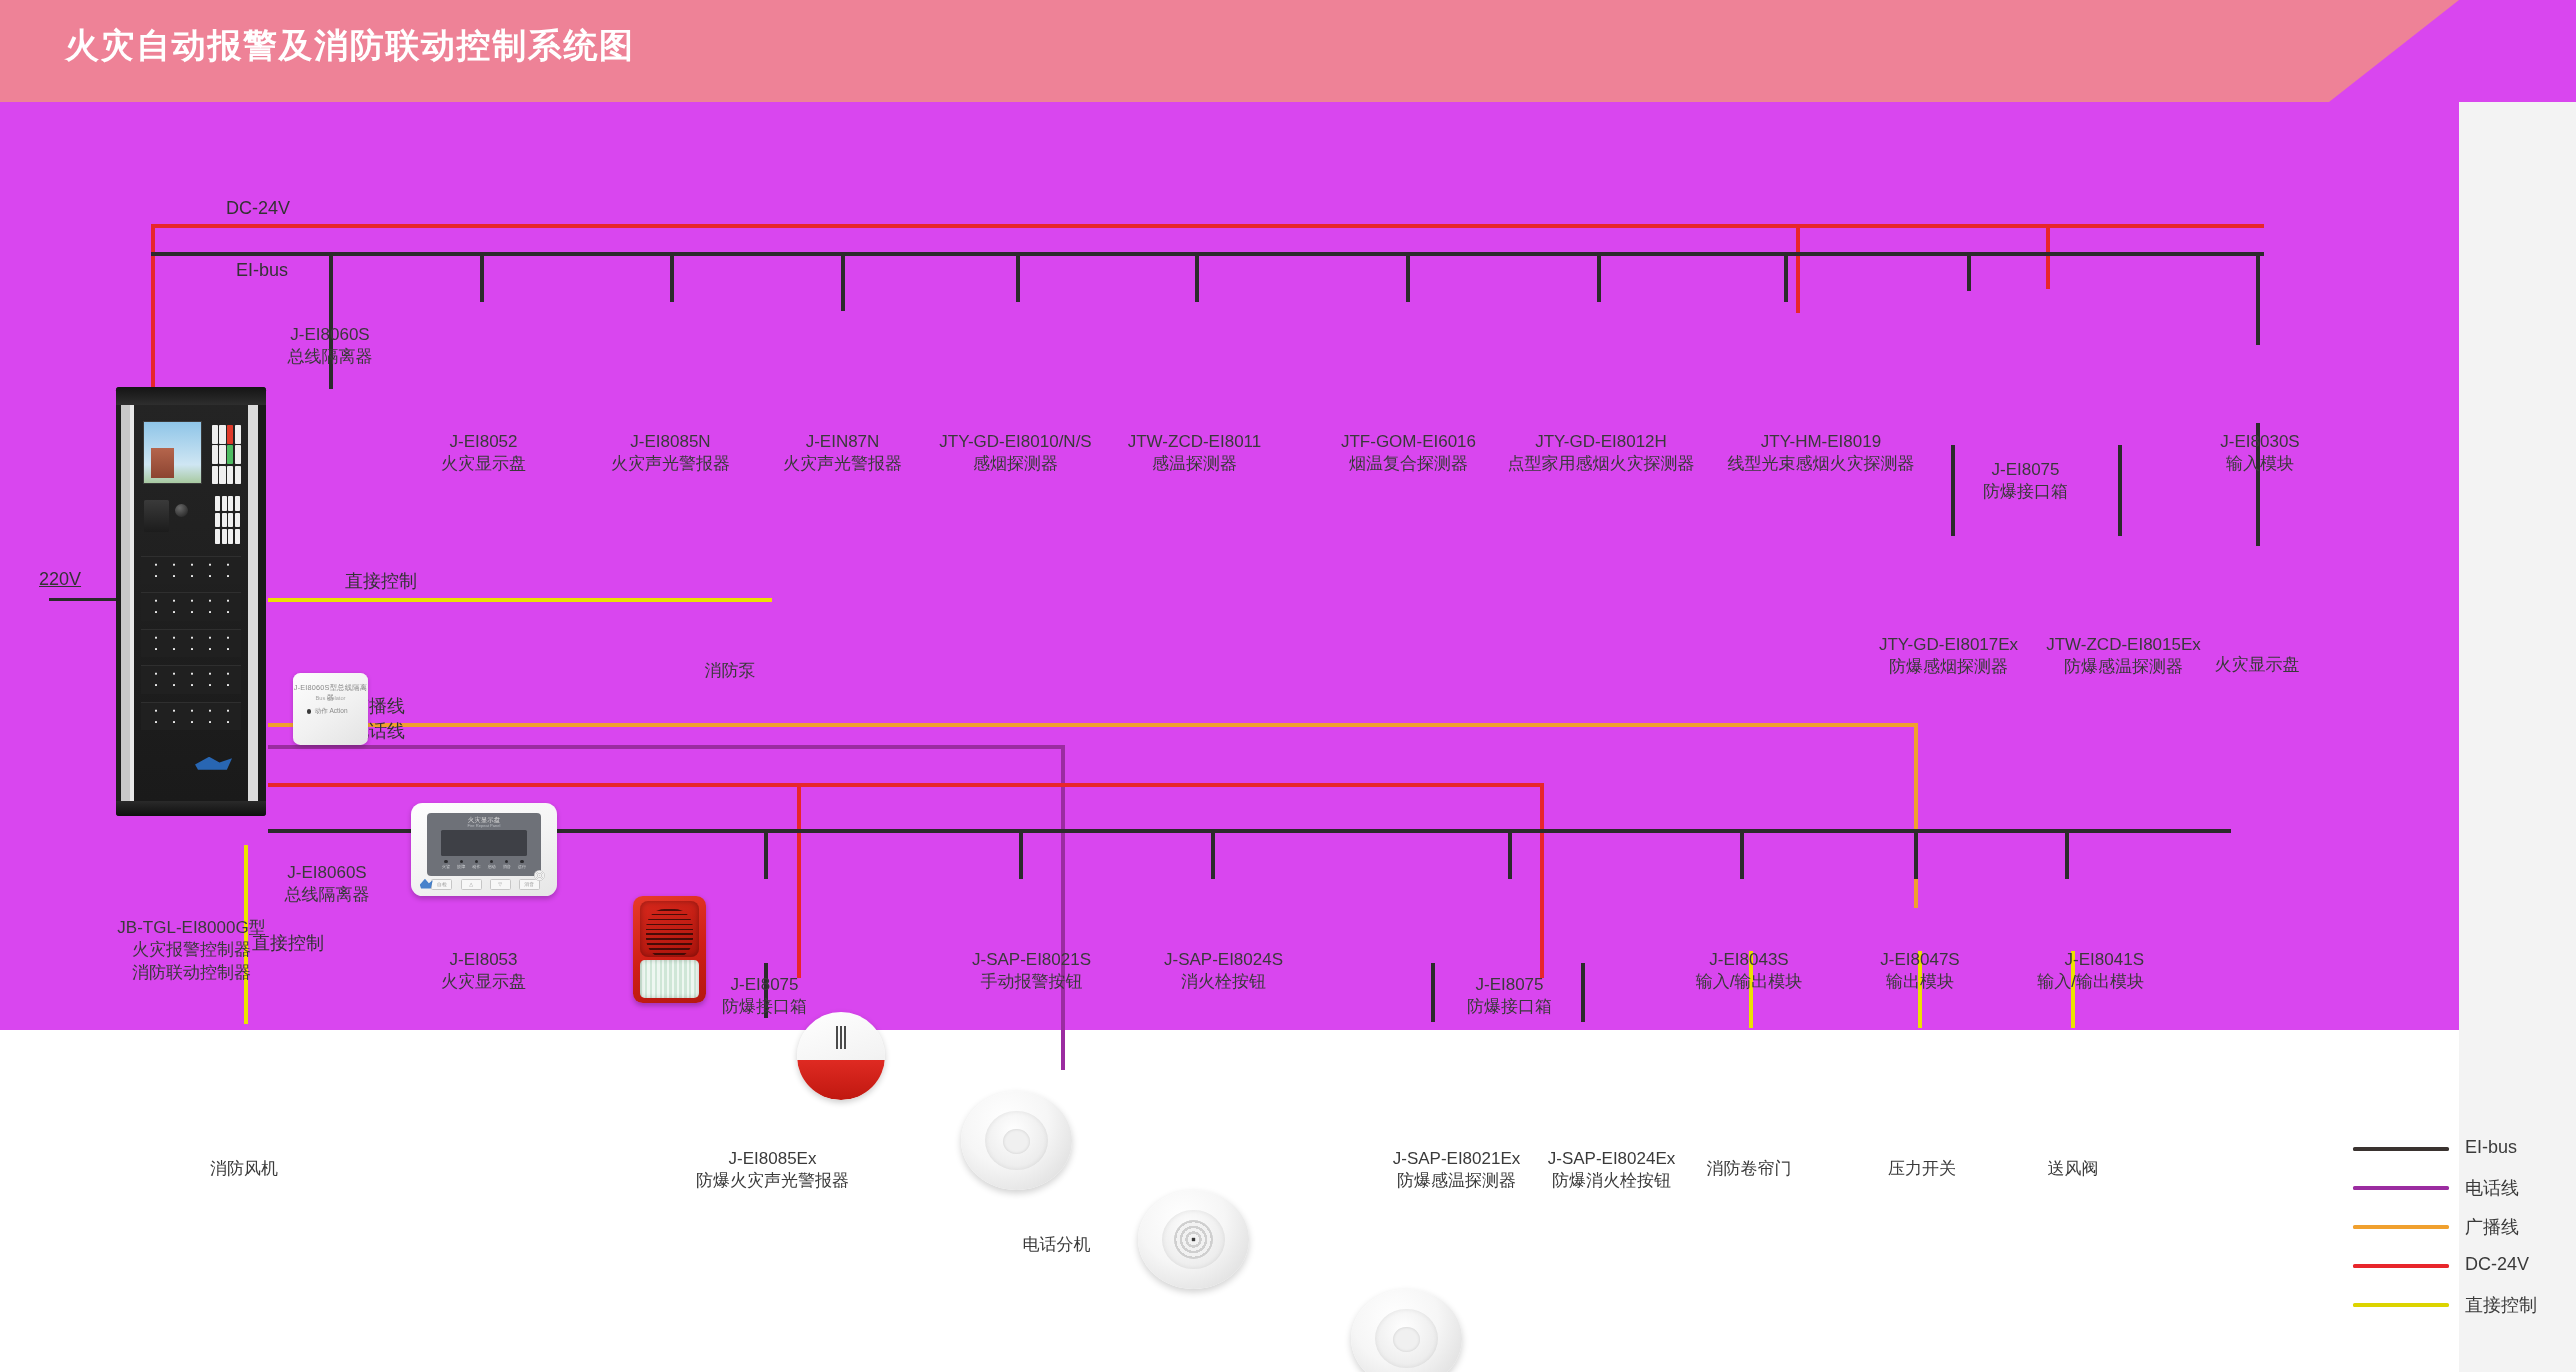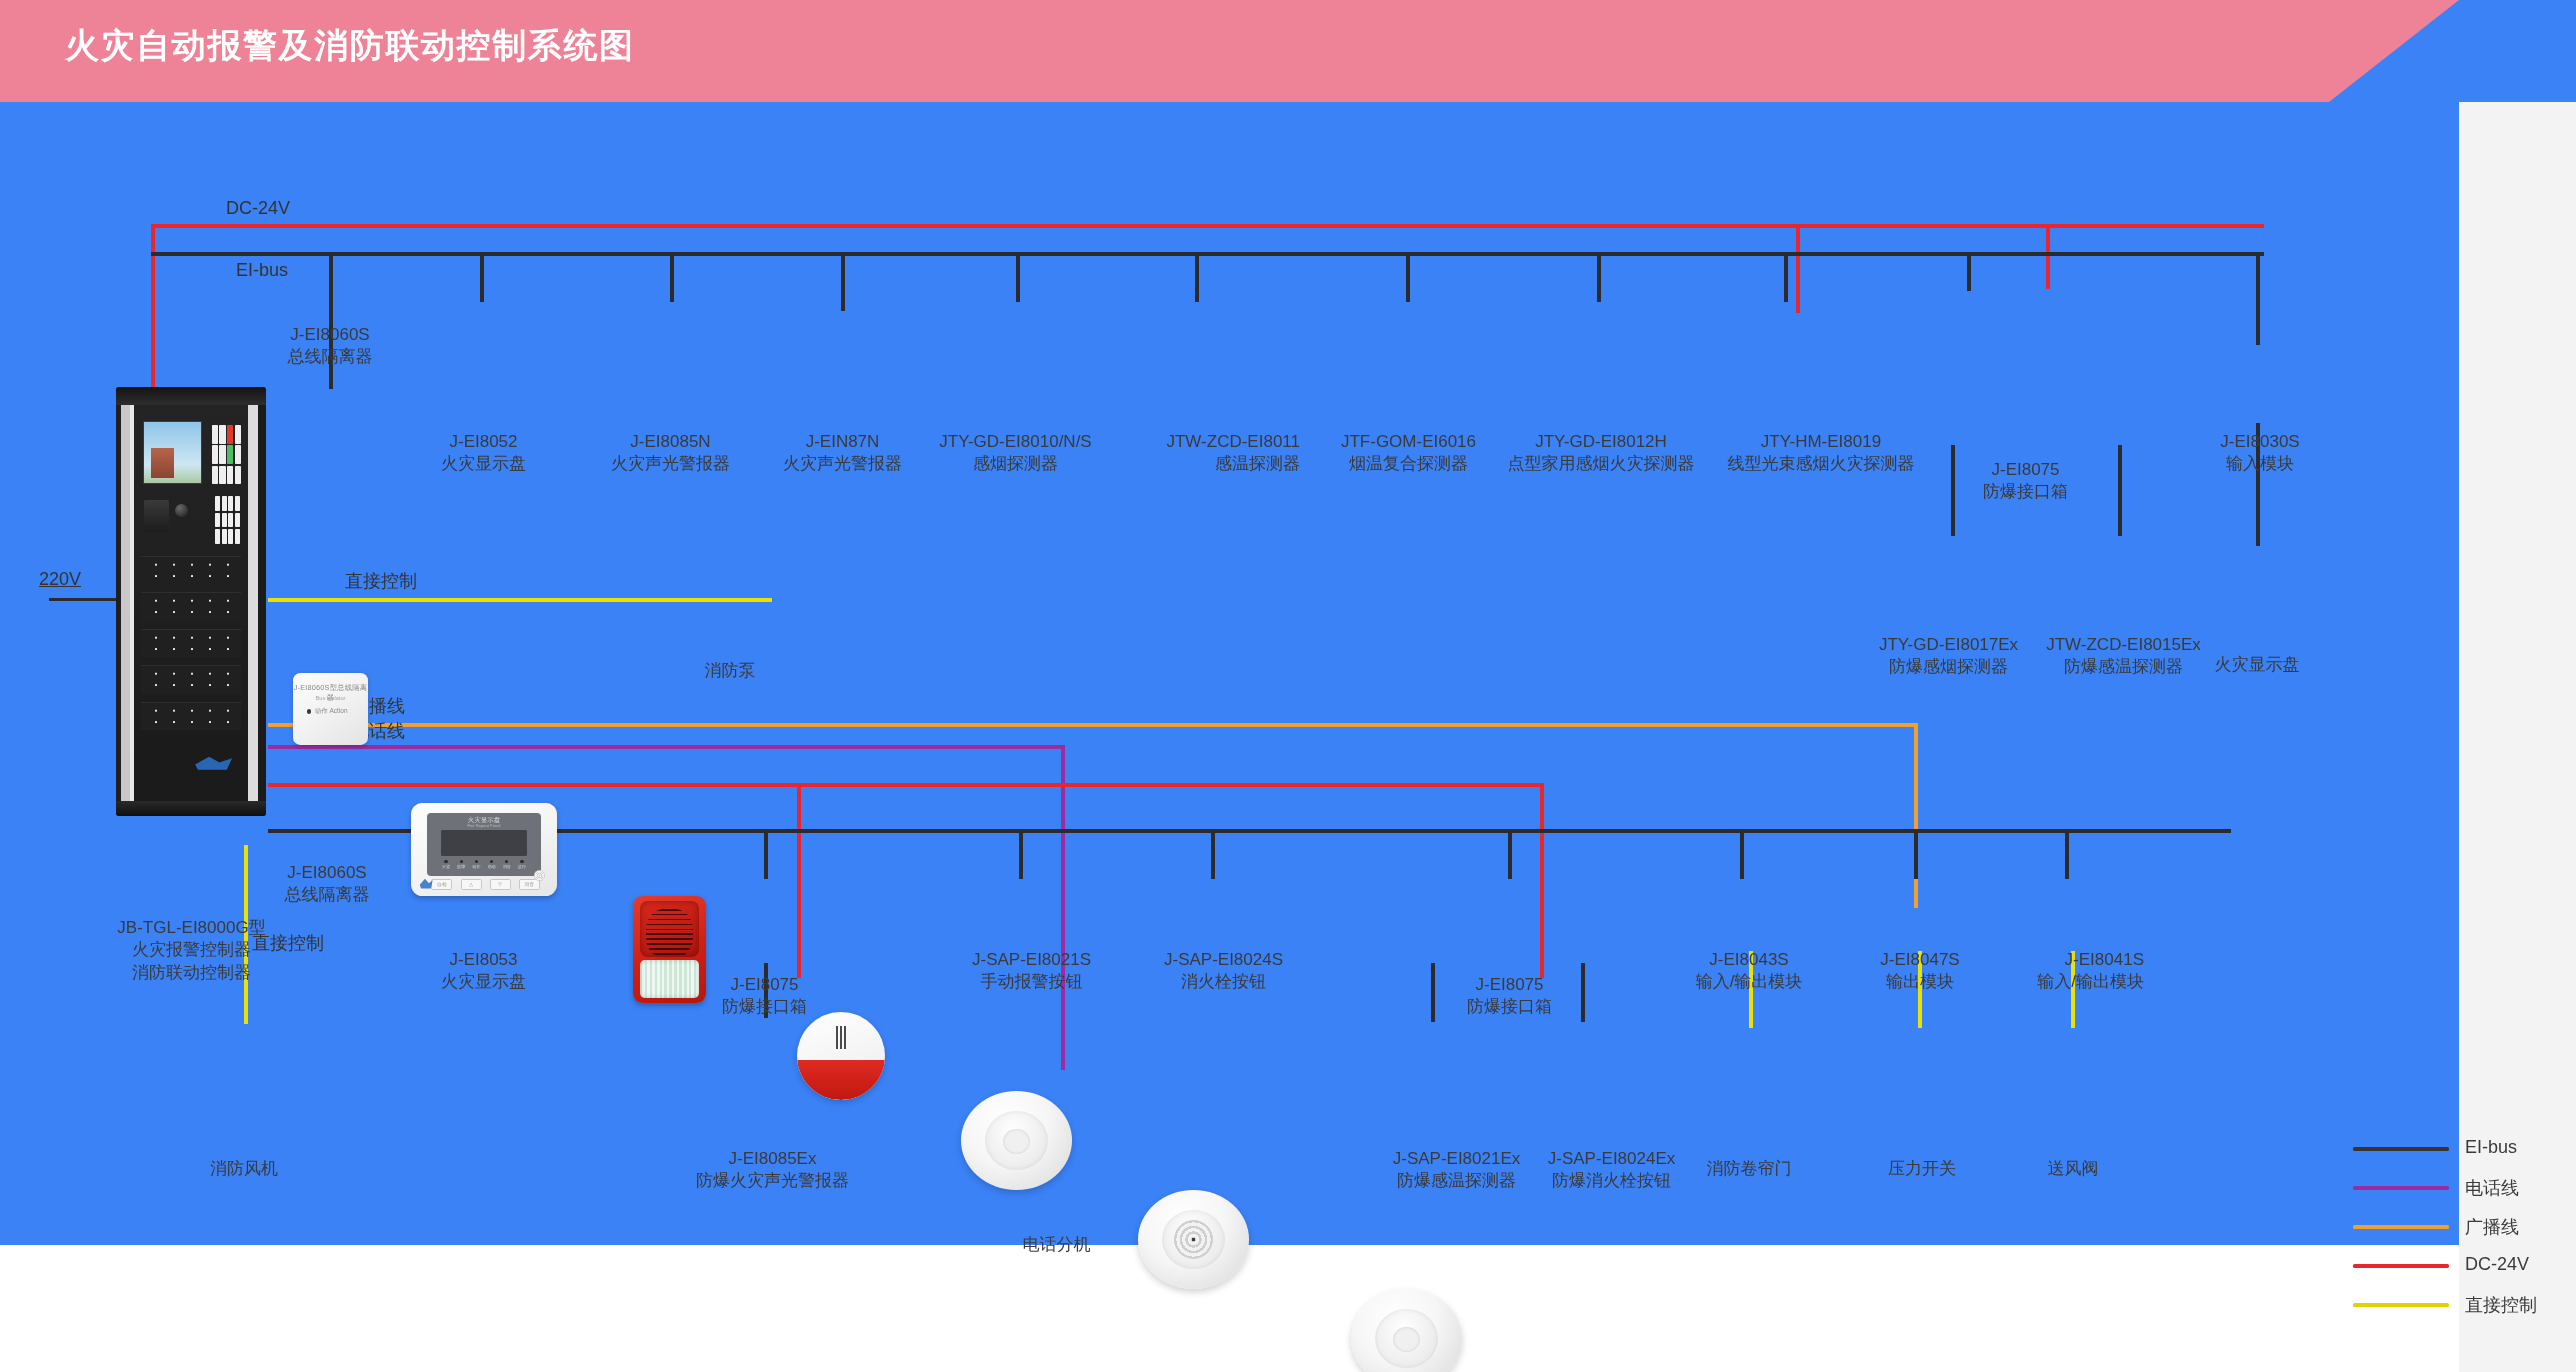--- a/index.html
+++ b/index.html
@@ -2,21 +2,21 @@
 <html style="font-size:13px"><head>
 <meta charset="utf-8">
 <style>
   * { box-sizing: border-box; margin: 0; padding: 0; }
   html, body {
     width: 2576px; height: 1373px;
     background: #ffffff;
     font-family: "Liberation Sans", "DejaVu Sans", sans-serif;
     overflow: hidden;
   }
-  #stage { position: relative; width: 2576px; height: 1245px; background:#3b82f6; }
+  #stage { position: relative; width: 2576px; height: 1030px; background:#d946ef; }
 
   
   .hdr-bar {
     position:absolute; left:0; top:0; width:2329px; height:102px;
     background:#ee8297;
   }
   .hdr-tail {
     position:absolute; left:2329px; top:0; width:130px; height:102px;
     background:#ee8297;
     clip-path: polygon(0 0, 100% 0, 0 100%);
@@ -437,21 +437,21 @@
   </div>
   <div class="cap" style="left:910px;top:431px;width:211px;">
     <span class="l1">JTY-GD-EI8010/N/S</span>
     <span class="l2">感烟探测器</span>
   </div>
 
   <div class="dev det" style="left:1138px;top:302px;width:111px;height:99px;">
     <div class="ring"></div>
     <div class="tgt"></div>
   </div>
-  <div class="cap" style="left:1089px;top:431px;width:211px;text-align:right;">
+  <div class="cap" style="left:1089px;top:431px;width:211px;">
     <span class="l1">JTW-ZCD-EI8011</span>
     <span class="l2">感温探测器</span>
   </div>
 
   <div class="dev det" style="left:1351px;top:302px;width:111px;height:99px;">
     <div class="slots"></div>
     <div class="ring"></div>
     <div class="core"></div>
   </div>
   <div class="cap" style="left:1299px;top:431px;width:219px;">

